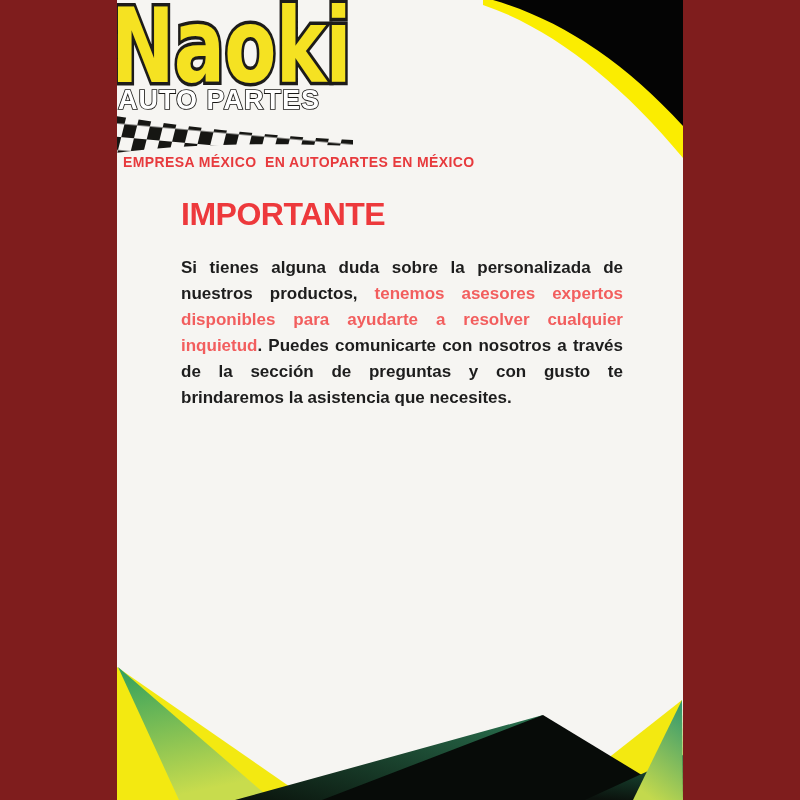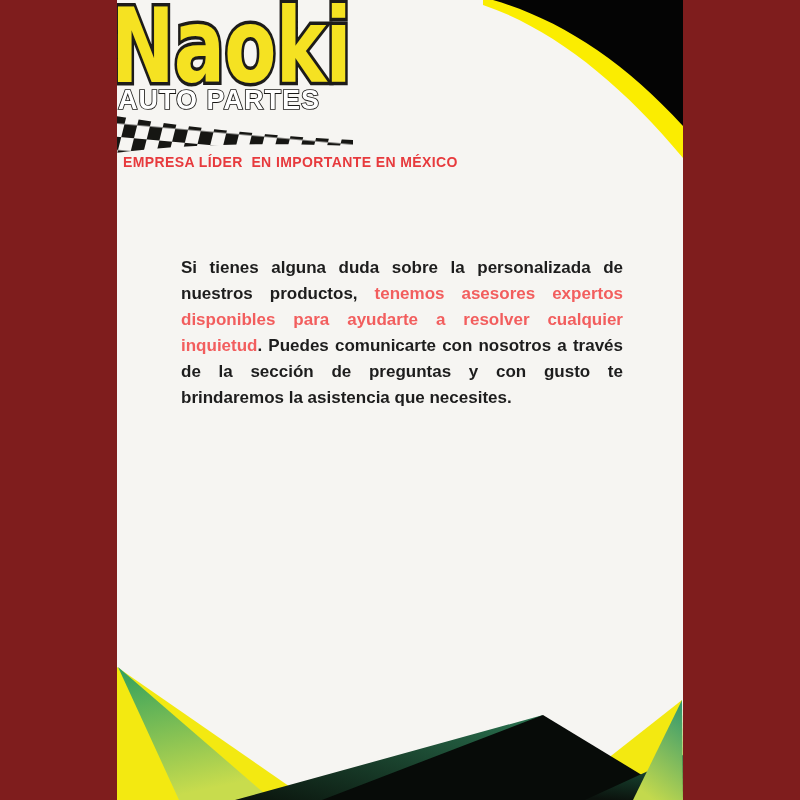--- a/index.html
+++ b/index.html
@@ -73,23 +73,24 @@
         <defs>
           <pattern id="chk" width="26" height="26" patternUnits="userSpaceOnUse" patternTransform="skewX(-14) skewY(5)">
             <rect x="0" y="0" width="13" height="13" fill="#161613"></rect>
             <rect x="13" y="13" width="13" height="13" fill="#161613"></rect>
           </pattern>
         </defs>
         <path d="M0,6 C 80,19 160,26 238,30 L 238,36 C 160,33 80,33 0,43 Z" fill="url(#chk)"></path>
         <path d="M0,6 C 80,19 160,26 238,30 L 238,36 C 160,33 80,33 0,43 Z" fill="none" stroke="none"></path>
       </svg>
 
-      <div class="tagline">EMPRESA LÍDER  EN IMPORTANTE EN MÉXICO</div>
+      <div class="tagline">EMPRESA MÉXICO  EN AUTOPARTES EN MÉXICO</div>
     </div>
 
+    <div class="title">IMPORTANTE</div>
 
     <div class="body-copy">
       <p><span>Si tienes alguna duda sobre la personalizada de nuestros productos, </span><span class="hl">tenemos asesores expertos disponibles para ayudarte a resolver cualquier inquietud</span><span>. Puedes comunicarte con nosotros a través de la sección de preguntas y con gusto te brindaremos la asistencia que necesites.</span></p>
     </div>
 
     <svg class="bottom-svg" viewBox="0 0 566 145" preserveAspectRatio="none">
       <defs>
         <linearGradient id="gradL" x1="0" y1="0" x2="0.25" y2="1">
           <stop offset="0" stop-color="#2f9f5d"></stop>
           <stop offset="1" stop-color="#c8dc4d"></stop>

